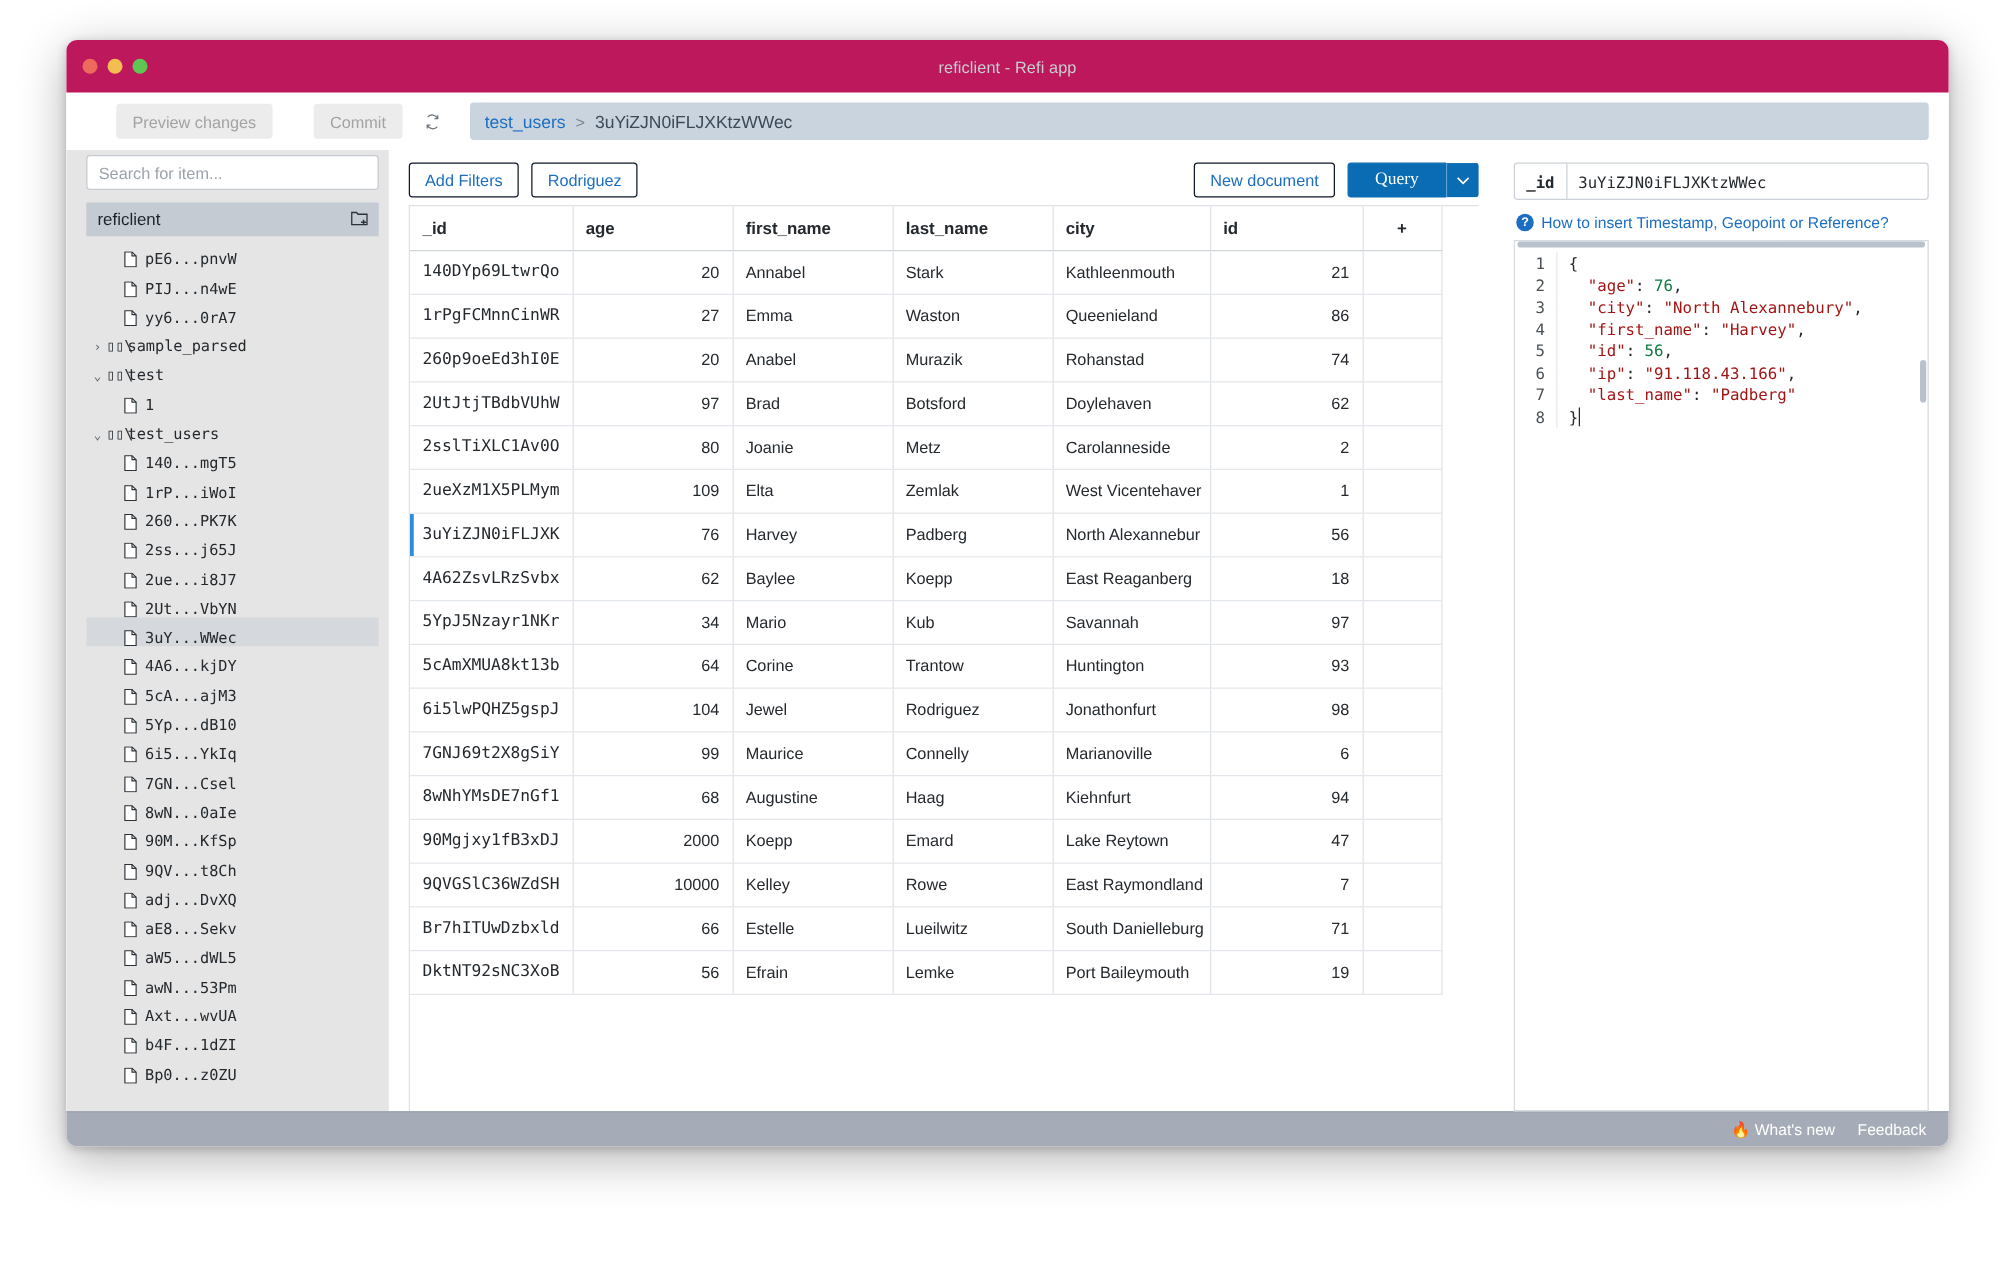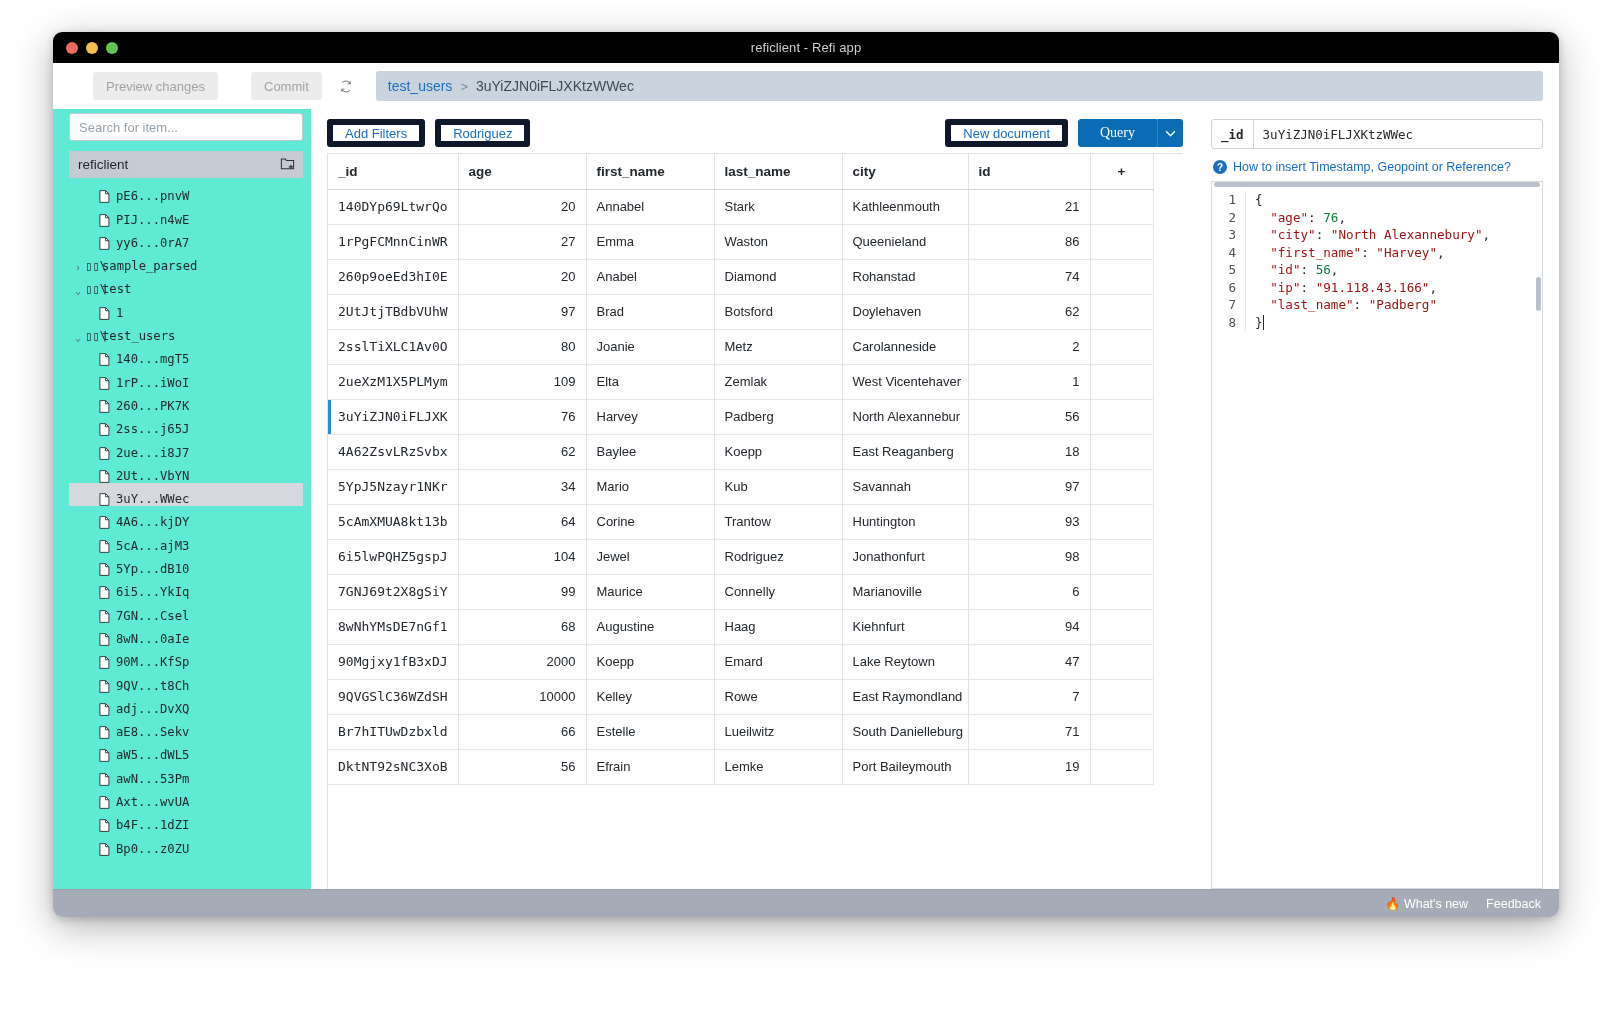--- a/index.html
+++ b/index.html
@@ -20,22 +20,22 @@
     position: absolute;
     left: 53px; top: 32px;
     width: 1506px; height: 885px;
     border-radius: 9px;
     background: #ffffff;
     box-shadow: 0 10px 38px rgba(0,0,0,.30), 0 2px 8px rgba(0,0,0,.18);
     overflow: hidden;
     display: flex; flex-direction: column;
   }
   .titlebar {
-    height: 31px; min-height: 31px;
-    background: #000000;
+    height: 42px; min-height: 31px;
+    background: #be185d;
     display: flex; align-items: center;
     position: relative;
     text-decoration: underline;
   }
   .traffic { display: flex; gap: 8px; padding-left: 13px; }
   .dot { width: 12px; height: 12px; border-radius: 50%; }
   .dot.red { background: #ec6a5e; }
   .dot.yellow { background: #f4bd4f; }
   .dot.green { background: #61c554; }
   .title-text {
@@ -79,21 +79,21 @@
   .bc-cur { color: #3c4a57; }
   
   .body {
     flex: 1; display: flex; min-height: 0;
     background: #ffffff;
   }
   
   .left {
     width: 258px; min-width: 258px;
     display: flex; flex-direction: column;
-    background: #5eead4;
+    background: #e5e5e5;
     padding: 0 0 0 16px;
   }
   .search-wrap { padding: 4px 8px 10px 0; }
   .search-input {
     width: 100%; height: 28px;
     border: 1px solid #c6cbd1; border-radius: 3px;
     padding: 0 9px; font-size: 13px;
     font-family: "Liberation Sans", sans-serif;
     color: #333; background: #fff;
     outline: none;
@@ -132,21 +132,21 @@
     flex: 1; min-width: 0;
     display: flex; flex-direction: column;
     padding: 4px 0 0 16px;
   }
   .center-bar {
     height: 40px; display: flex; align-items: center; gap: 10px;
     padding-right: 14px;
   }
   .ghost-btn {
     height: 28px; padding: 0 12px;
-    background: #fff; border: 6px solid #0f172a; border-radius: 3px;
+    background: #fff; border: 1px solid #0f172a; border-radius: 3px;
     color: #1b6ec2; font-size: 13px; cursor: pointer;
     font-family: "Liberation Sans", sans-serif;
     display: flex; align-items: center;
   }
   .spacer { flex: 1; }
   .primary-btn {
     height: 28px; padding: 0 21px;
     background: #0a6cb3; border: 1px solid #0a6cb3;
     color: #fff; font-size: 14px; cursor: pointer;
     border-radius: 3px 0 0 3px;
@@ -622,21 +622,21 @@
                   <td class="c2">Emma</td>
                   <td class="c3">Waston</td>
                   <td class="c4">Queenieland</td>
                   <td class="c5 num">86</td>
                   <td class="c6"></td>
                 </tr>
                 <tr>
                   <td class="c0 mono">260p9oeEd3hI0E</td>
                   <td class="c1 num">20</td>
                   <td class="c2">Anabel</td>
-                  <td class="c3">Diamond</td>
+                  <td class="c3">Murazik</td>
                   <td class="c4">Rohanstad</td>
                   <td class="c5 num">74</td>
                   <td class="c6"></td>
                 </tr>
                 <tr>
                   <td class="c0 mono">2UtJtjTBdbVUhW</td>
                   <td class="c1 num">97</td>
                   <td class="c2">Brad</td>
                   <td class="c3">Botsford</td>
                   <td class="c4">Doylehaven</td>

